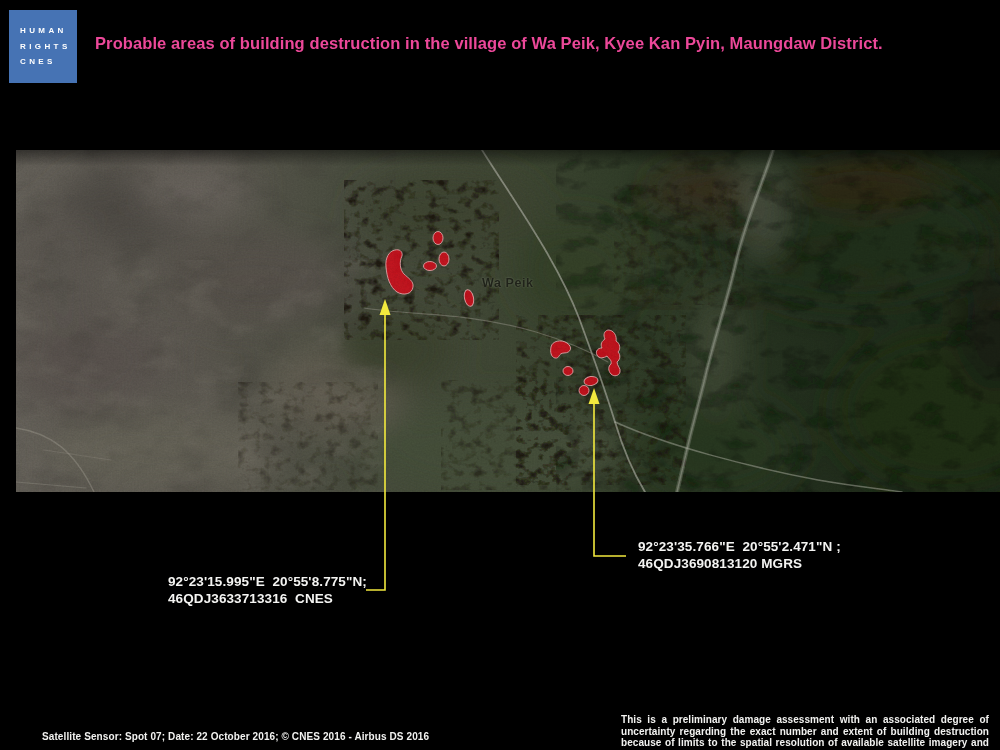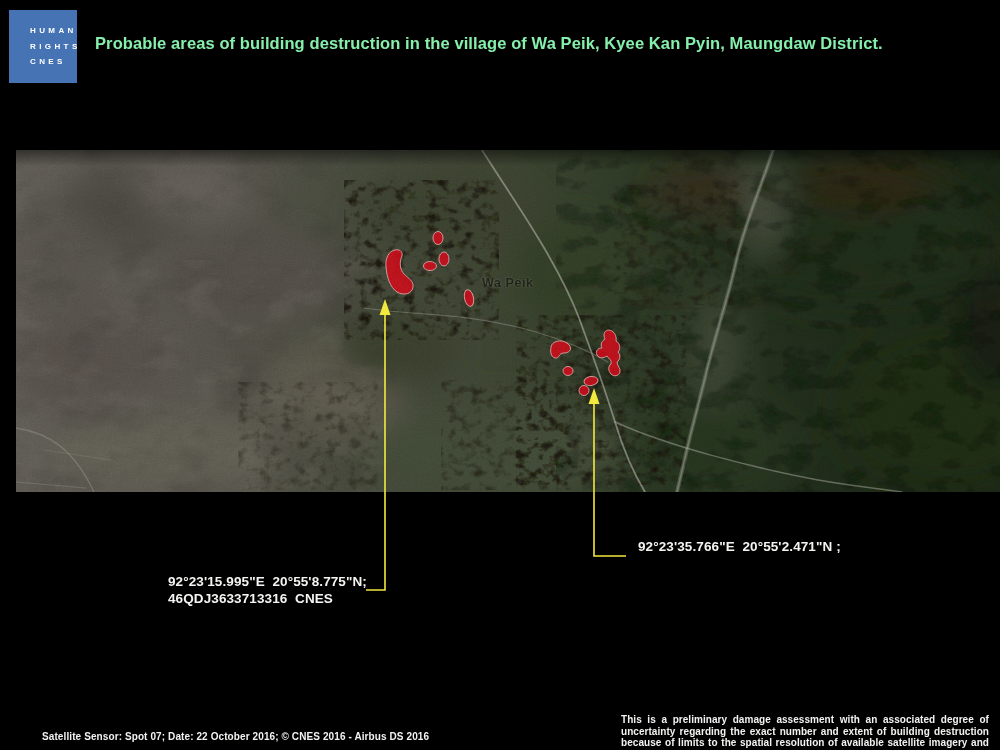--- a/index.html
+++ b/index.html
@@ -3,29 +3,29 @@
 <meta charset="utf-8">
 <style>
   html,body{margin:0;padding:0;background:#000;}
   .page{
     position:relative;width:1000px;height:750px;background:#000;overflow:hidden;
     font-family:"Liberation Sans",sans-serif;color:#fff;
   }
   
   .logo{
     position:absolute;left:9px;top:10px;width:68px;height:73px;
-    background:#4673b4;box-sizing:border-box;padding:13px 0 0 21px;
+    background:#4673b4;box-sizing:border-box;padding:13px 0 0 11px;
   }
   .logo-line{
     display:block;font-size:8px;font-weight:bold;letter-spacing:3.4px;
     line-height:15.5px;color:#fff;white-space:nowrap;
   }
   .title{
     position:absolute;left:95px;top:34px;width:880px;
-    font-size:16.5px;font-weight:bold;letter-spacing:0.1px;color:#86efac;
+    font-size:16.5px;font-weight:bold;letter-spacing:0.1px;color:#ec4899;
   }
   
   .map-wrap{position:absolute;left:16px;top:150px;width:1000px;height:342px;}
   .map-wrap svg{display:block;}
   .place-label{
     position:absolute;left:466px;top:126px;
     font-size:12.5px;font-weight:bold;letter-spacing:0.6px;color:#20231a;
     text-shadow:0 0 2px rgba(210,215,195,0.35);white-space:pre;
   }
   
@@ -213,18 +213,19 @@
     <polygon points="594,388 588.5,404 599.5,404" fill="#f2e93e"></polygon>
     <polyline points="594,402 594,556 626,556" fill="none" stroke-width="1.6" stroke="#f2e93e"></polyline>
   </svg>
 
   <div class="callout callout-left">
     <div class="coord-line">92°23'15.995"E  20°55'8.775"N;</div>
     <div class="coord-line">46QDJ3633713316  CNES</div>
   </div>
   <div class="callout callout-right">
     <div class="coord-line">92°23'35.766"E  20°55'2.471"N ;</div>
+    <div class="coord-line">46QDJ3690813120 MGRS</div>
   </div>
 
   <div class="disclaimer">This is a preliminary damage assessment with an associated degree of uncertainty regarding the exact number and extent of building destruction because of limits to the spatial resolution of available satellite imagery and dense tree cover. It is likely that the actual extent of building destruction in Maungdaw has been underestimated. A revised assessment will be conducted once more spatially detailed satellite imagery becomes available. Active fire (thermal anomaly) data collected by SNPP/VIIRS satellite sensor.</div>
   <div class="credits">Satellite Sensor: Spot 07; Date: 22 October 2016; © CNES 2016 - Airbus DS 2016</div>
 
 </div>
 
 </body></html>

